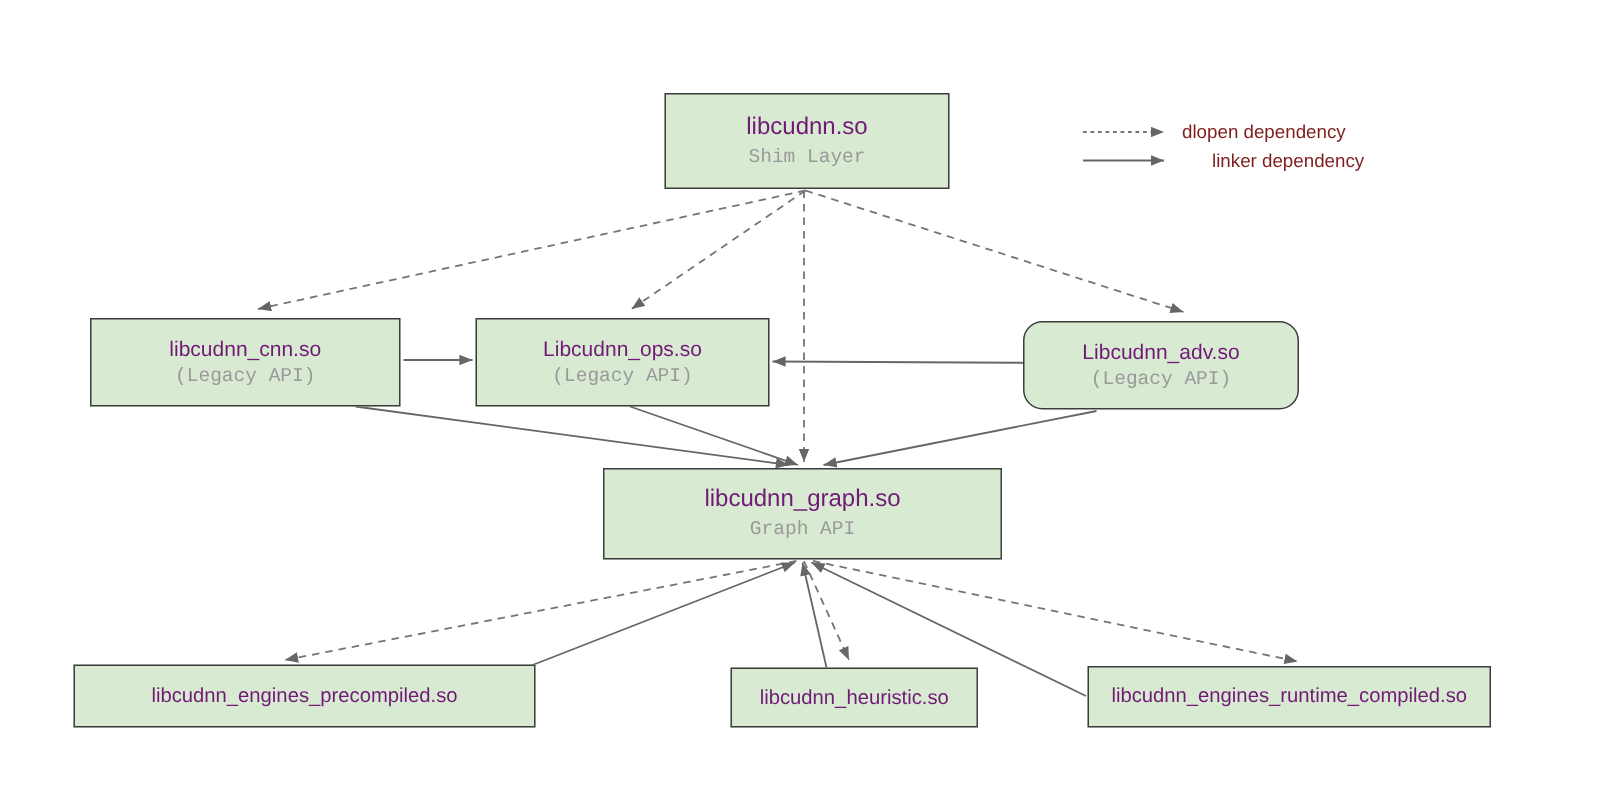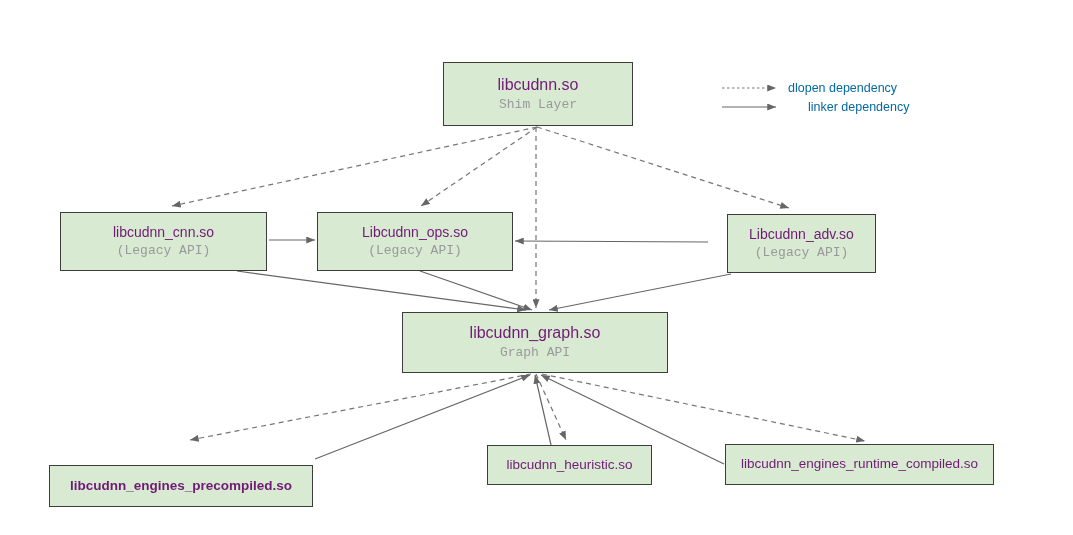--- a/index.html
+++ b/index.html
@@ -36,37 +36,37 @@
     font-family: "Liberation Mono", monospace;
     color: #999999;
   }
 
   .node-shim   { left: 443px; top: 62px;  width: 190px; height: 64px; }
   .node-shim .title    { font-size: 16px; }
   .node-shim .subtitle { font-size: 13px; margin-top: 2px; }
 
   .node-cnn    { left: 60px;  top: 212px; width: 207px; height: 59px; }
   .node-ops    { left: 317px; top: 212px; width: 196px; height: 59px; }
-  .node-adv    { left: 727px; top: 214px; width: 149px; height: 59px; }
+  .node-adv    { left: 682px; top: 214px; width: 184px; height: 59px; border-radius: 13px; }
   .node-cnn .title, .node-ops .title, .node-adv .title { font-size: 14px; }
   .node-cnn .subtitle, .node-ops .subtitle, .node-adv .subtitle { font-size: 13px; margin-top: 2px; }
 
   .node-graph  { left: 402px; top: 312px; width: 266px; height: 61px; }
   .node-graph .title    { font-size: 16px; }
   .node-graph .subtitle { font-size: 13px; margin-top: 2px; }
 
-  .node-precompiled { left: 49px;  top: 465px; width: 264px; height: 42px; font-weight: bold; }
+  .node-precompiled { left: 49px;  top: 443px; width: 308px; height: 42px; }
   .node-heuristic   { left: 487px; top: 445px; width: 165px; height: 40px; }
   .node-runtime     { left: 725px; top: 444px; width: 269px; height: 41px; }
   .node-precompiled .title, .node-heuristic .title, .node-runtime .title { font-size: 13.5px; }
 
   .legend-label {
     position: absolute;
     font-size: 12.5px;
-    color: #0369a1;
+    color: #7f1d1d;
     white-space: nowrap;
   }
   .legend-label-dlopen { left: 788px; top: 81px; }
   .legend-label-linker { left: 788px; top: 100px; margin-left: 20px; }
 </style>
 </head>
 <body>
 
 <div class="canvas">
 

